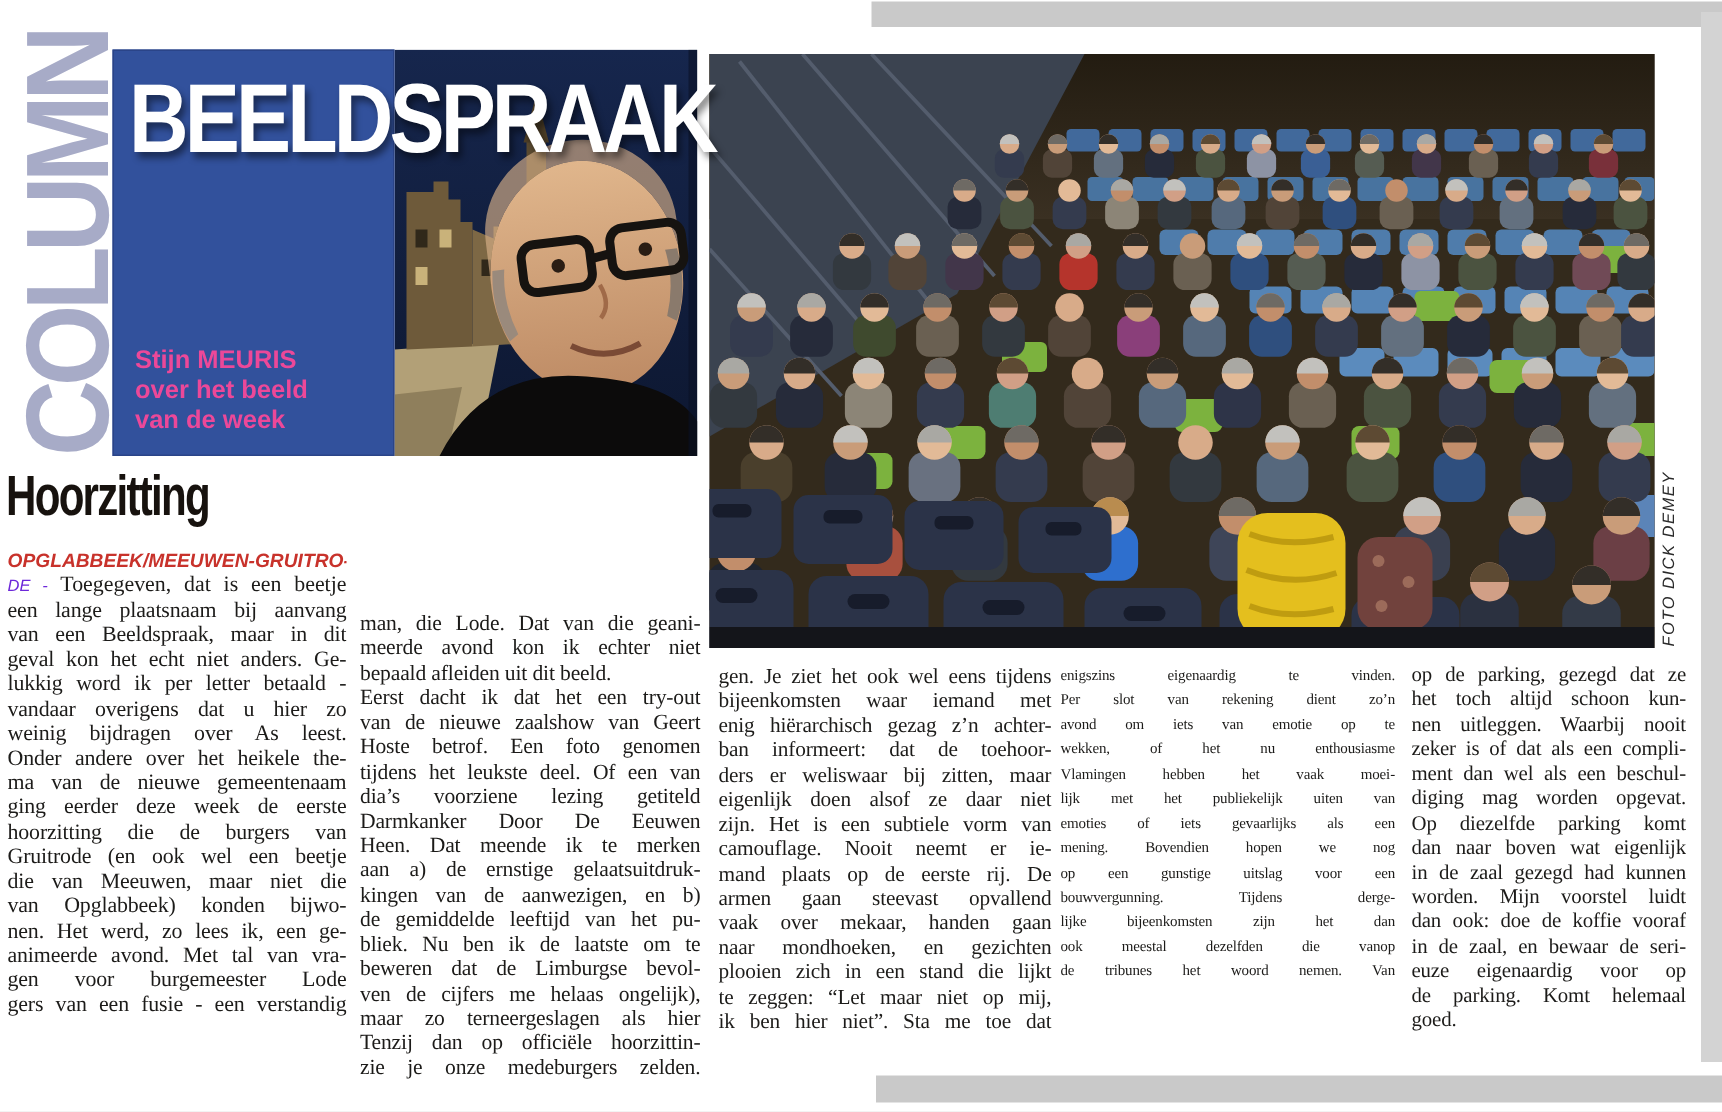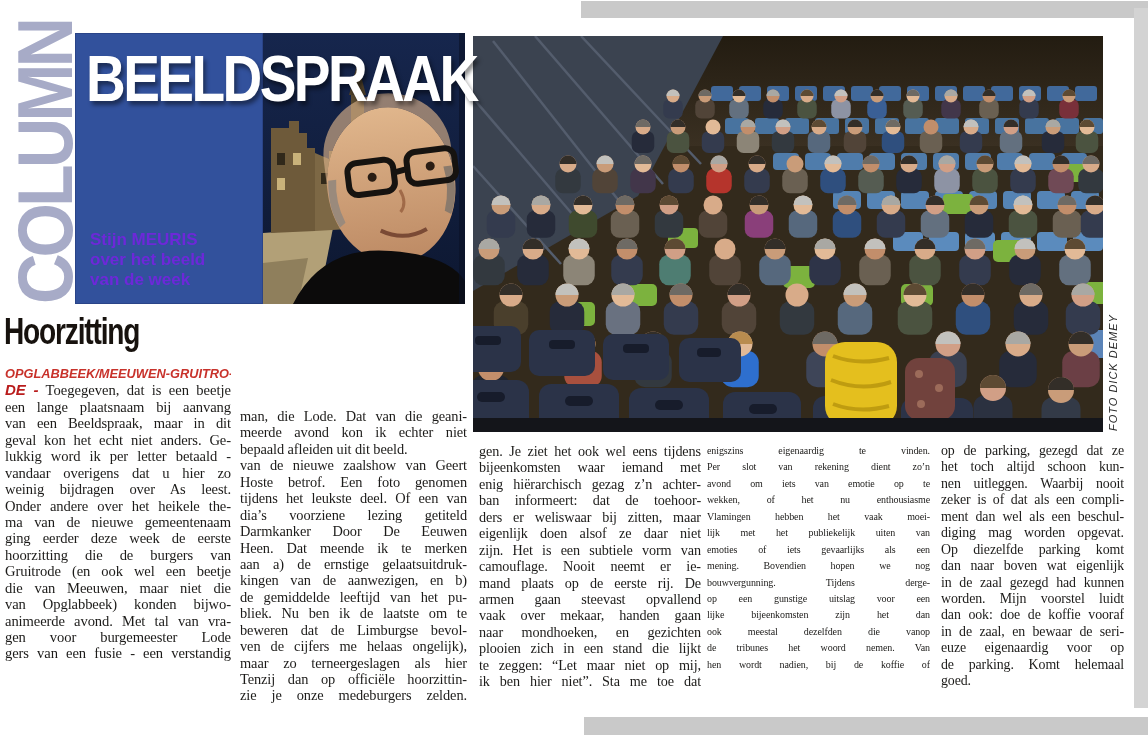--- a/index.html
+++ b/index.html
@@ -13,42 +13,42 @@
   
   #column-label{left:6px;top:304px;transform:rotate(-90deg) scale(1.0,1.12);transform-origin:0 0;
     font-weight:900;font-size:70px;letter-spacing:-4px;color:#a7abc7;line-height:1;
     font-family:"Liberation Sans",sans-serif;white-space:nowrap;}
   
   #masthead-box{left:75px;top:33px;width:188px;height:271px;background:#32519c;border:1px solid #2a4488;box-sizing:border-box;}
   #portrait{left:263px;top:33px;width:202px;height:271px;overflow:hidden;}
   #masthead-title{left:86px;top:46px;font-weight:900;font-size:64px;letter-spacing:-3px;color:#ffffff;
     transform:scale(0.86,1.02);transform-origin:0 0;line-height:1;white-space:nowrap;
     text-shadow:3px 4px 5px rgba(0,0,0,0.45);z-index:6;}
-  #byline{left:90px;top:230px;color:#6d28d9;font-weight:700;font-size:17px;line-height:20px;z-index:6;}
+  #byline{left:90px;top:230px;color:#ec4899;font-weight:700;font-size:17px;line-height:20px;z-index:6;}
   
   #headline{left:4px;top:312px;font-weight:900;font-size:36px;letter-spacing:-1.5px;color:#17120e;
     transform:scale(0.78,1.05);transform-origin:0 0;white-space:nowrap;line-height:1;}
   
   #photo{left:473px;top:36px;width:630px;height:396px;background:#241d12;}
   #photo svg{display:block;width:100%;height:100%;}
   #photo-credit{left:1107px;top:431px;transform:rotate(-90deg);transform-origin:0 0;
     font-style:italic;font-size:11px;letter-spacing:1px;color:#2a2a2a;white-space:nowrap;}
   
   .bcol{position:absolute;overflow:hidden;font-family:"Liberation Serif",serif;color:#1c1b19;}
   .bline{height:16.45px;line-height:16.45px;white-space:nowrap;text-align:justify;text-align-last:justify;letter-spacing:-0.1px;}
   .bline.end{text-align-last:left;}
   #bcol1{left:5px;top:366px;width:226px;height:334px;font-size:14.6px;}
   #bcol2{left:240px;top:366px;width:227px;height:334px;font-size:14.4px;margin-top:42px;}
   #bcol3{left:479px;top:443px;width:222px;height:252px;font-size:14.2px;}
   #bcol4{left:707px;top:443px;width:223px;height:252px;font-size:10px;}
   #bcol5{left:941px;top:443px;width:183px;height:252px;font-size:13.9px;}
   .dateline1{height:16.45px;line-height:16.45px;color:#c8322b;font-family:"Liberation Sans",sans-serif;
     font-style:italic;font-weight:700;font-size:12.8px;white-space:nowrap;}
   .dateline2{height:16.45px;line-height:16.45px;white-space:nowrap;text-align:justify;text-align-last:justify;}
-  .dateline2 .red{color:#b91c1c;font-family:"Liberation Sans",sans-serif;font-style:italic;font-weight:700;font-size:15px;}
+  .dateline2 .red{color:#6d28d9;font-family:"Liberation Sans",sans-serif;font-style:italic;font-weight:400;font-size:11px;}
 </style>
 </head>
 <body>
 
 <div id="page">
 
   <div class="abs shadow-top"></div>
   <div class="abs shadow-right"></div>
   <div class="abs shadow-bottom"></div>
 
@@ -705,30 +705,32 @@
         <div class="bline">lukkig word ik per letter betaald -</div>
         <div class="bline">vandaar overigens dat u hier zo</div>
         <div class="bline">weinig bijdragen over As leest.</div>
         <div class="bline">Onder andere over het heikele the-</div>
         <div class="bline">ma van de nieuwe gemeentenaam</div>
         <div class="bline">ging eerder deze week de eerste</div>
         <div class="bline">hoorzitting die de burgers van</div>
         <div class="bline">Gruitrode (en ook wel een beetje</div>
         <div class="bline">die van Meeuwen, maar niet die</div>
         <div class="bline">van Opglabbeek) konden bijwo-</div>
+        <div class="bline">nen. Het werd, zo lees ik, een ge-</div>
         <div class="bline">animeerde avond. Met tal van vra-</div>
         <div class="bline">gen voor burgemeester Lode</div>
         <div class="bline">gers van een fusie - een verstandig</div>
       </div>
   </div>
   <div class="bcol" id="bcol2">
     <div>
         <div class="bline">man, die Lode. Dat van die geani-</div>
         <div class="bline">meerde avond kon ik echter niet</div>
         <div class="bline end">bepaald afleiden uit dit beeld.</div>
+        <div class="bline">Eerst dacht ik dat het een try-out</div>
         <div class="bline">van de nieuwe zaalshow van Geert</div>
         <div class="bline">Hoste betrof. Een foto genomen</div>
         <div class="bline">tijdens het leukste deel. Of een van</div>
         <div class="bline">dia’s voorziene lezing getiteld</div>
         <div class="bline">Darmkanker Door De Eeuwen</div>
         <div class="bline">Heen. Dat meende ik te merken</div>
         <div class="bline">aan a) de ernstige gelaatsuitdruk-</div>
         <div class="bline">kingen van de aanwezigen, en b)</div>
         <div class="bline">de gemiddelde leeftijd van het pu-</div>
         <div class="bline">bliek. Nu ben ik de laatste om te</div>
@@ -761,26 +763,25 @@
   <div class="bcol" id="bcol4">
     <div>
         <div class="bline">enigszins eigenaardig te vinden.</div>
         <div class="bline">Per slot van rekening dient zo’n</div>
         <div class="bline">avond om iets van emotie op te</div>
         <div class="bline">wekken, of het nu enthousiasme</div>
         <div class="bline">Vlamingen hebben het vaak moei-</div>
         <div class="bline">lijk met het publiekelijk uiten van</div>
         <div class="bline">emoties of iets gevaarlijks als een</div>
         <div class="bline">mening. Bovendien hopen we nog</div>
+        <div class="bline">op een gunstige uitslag voor een</div>
         <div class="bline">bouwvergunning. Tijdens derge-</div>
-        <div class="bline">op een gunstige uitslag voor een</div>
         <div class="bline">lijke bijeenkomsten zijn het dan</div>
         <div class="bline">ook meestal dezelfden die vanop</div>
         <div class="bline">de tribunes het woord nemen. Van</div>
-        <div class="bline">hen wordt nadien, bij de koffie of</div>
       </div>
   </div>
   <div class="bcol" id="bcol5">
     <div>
         <div class="bline">op de parking, gezegd dat ze</div>
         <div class="bline">het toch altijd schoon kun-</div>
         <div class="bline">nen uitleggen. Waarbij nooit</div>
         <div class="bline">zeker is of dat als een compli-</div>
         <div class="bline">ment dan wel als een beschul-</div>
         <div class="bline">diging mag worden opgevat.</div>

